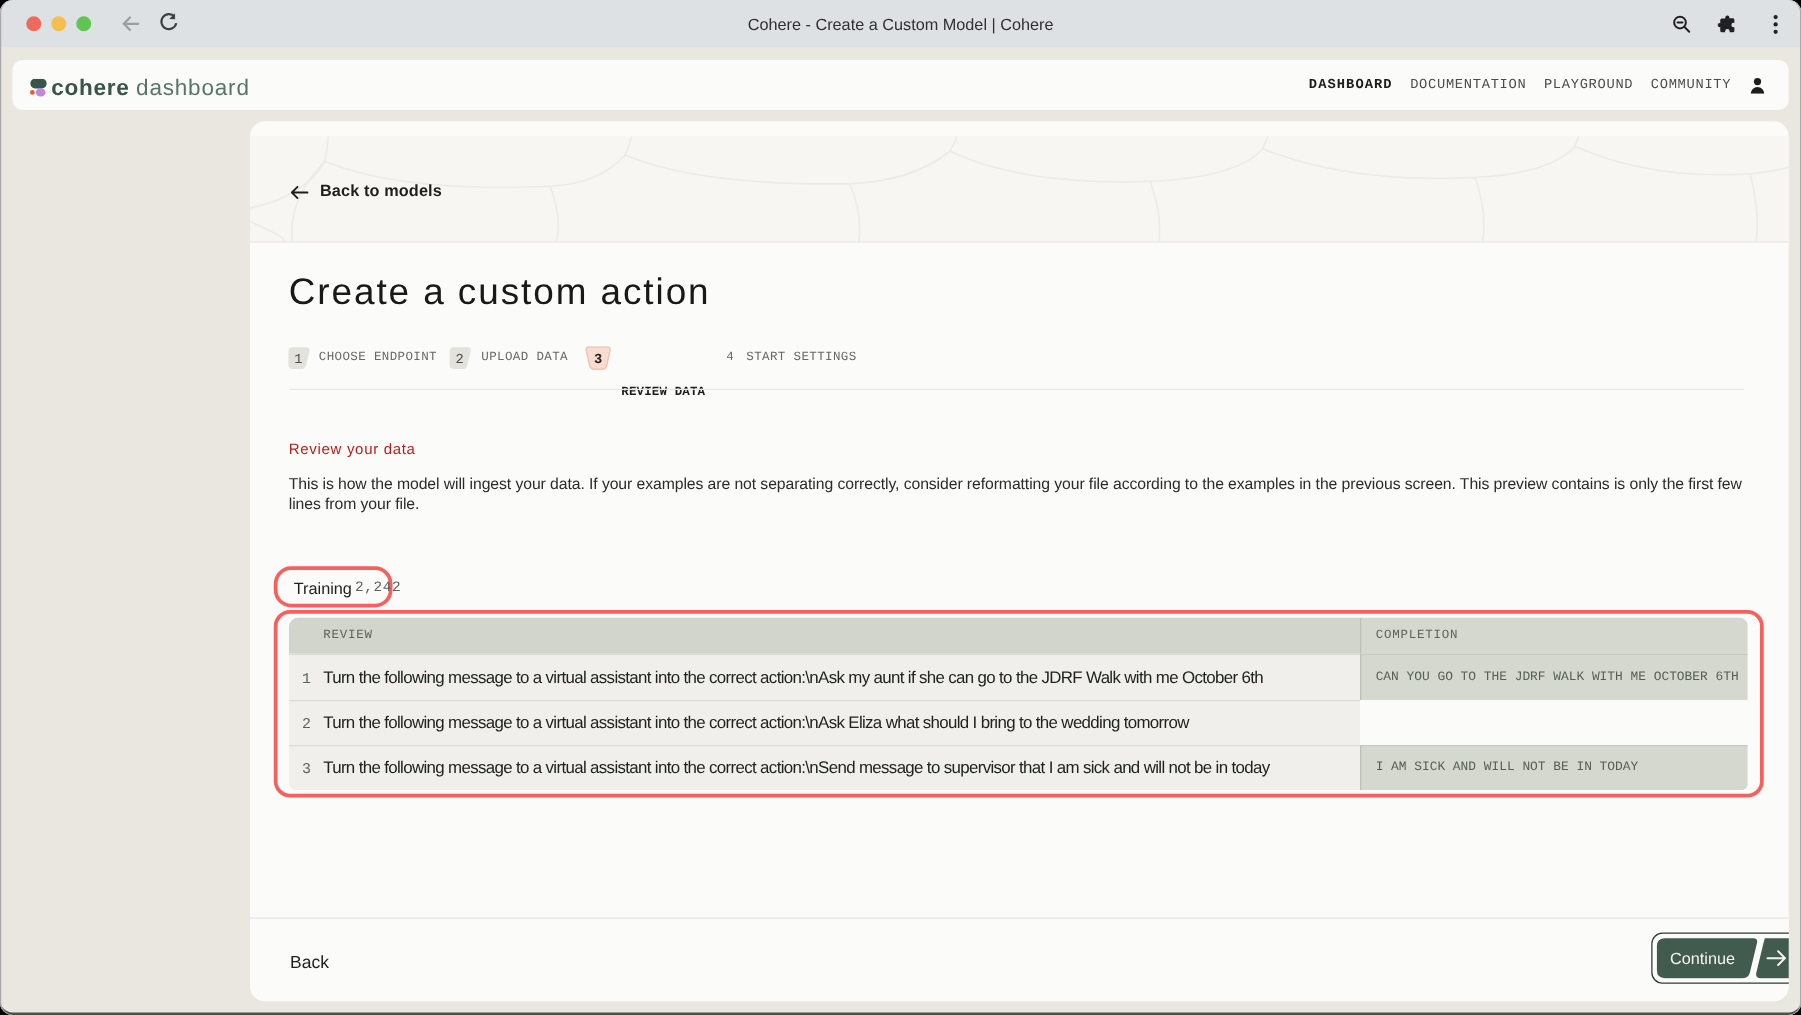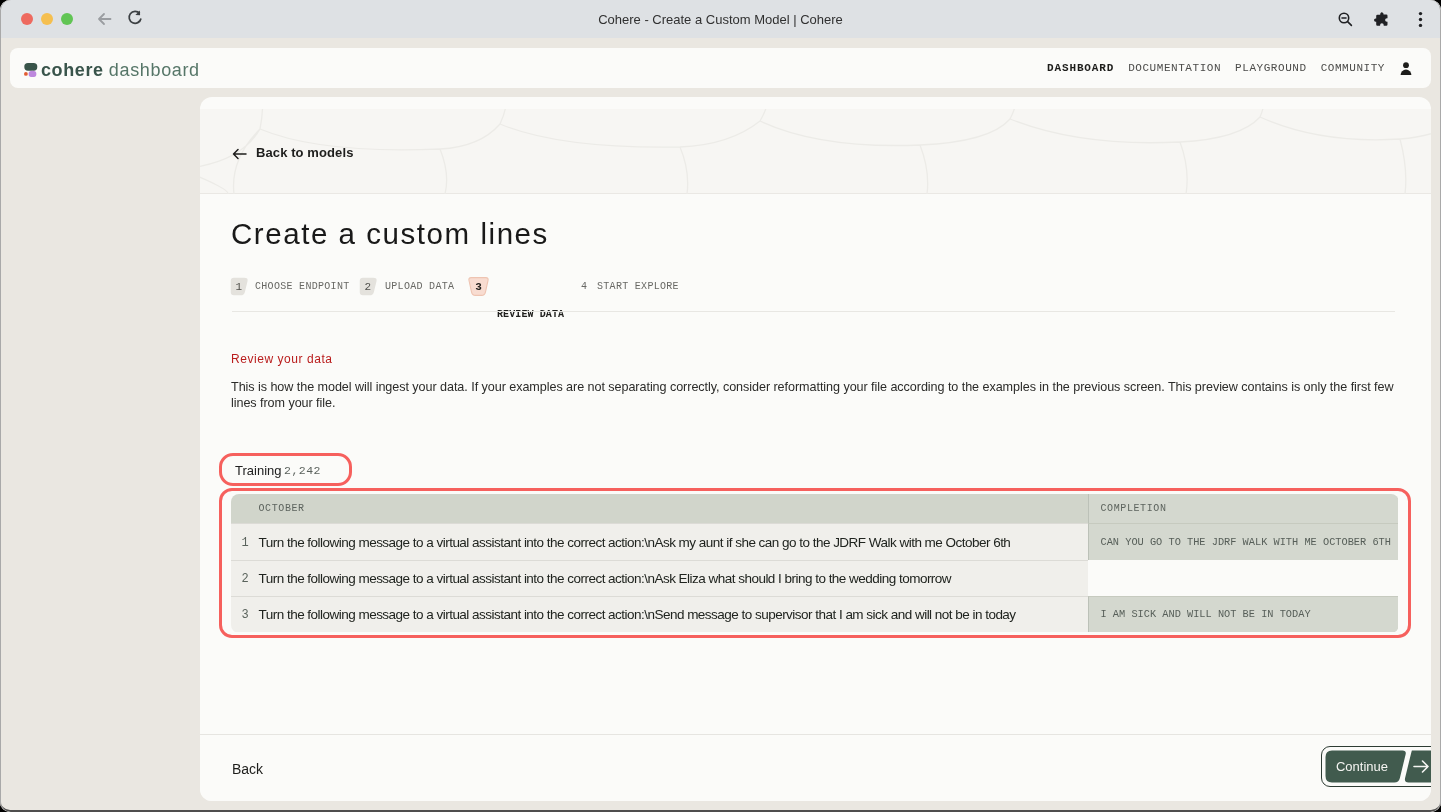--- a/index.html
+++ b/index.html
@@ -39,21 +39,21 @@
   .stepper .lbl.on { color:#1e1e1c; font-weight:bold; letter-spacing:.1px;margin-top:28px; }
   .stepper .b { position:absolute; top:0; }
   .divider { position:absolute; left:32px; width:1163px; height:1px; background:#e8e7e3; }
   h2 { position:absolute; left:31px; top:255px; font-size:12px; font-weight:500; color:#b91c1c; letter-spacing:.55px; }
   .para { position:absolute; left:31px; top:282px; font-size:12.6px; line-height:16px; color:#2b2b29; letter-spacing:-0.06px; }
 </style>
 </head>
 <body>
 <div class="window">
 <style>
-  .pill { position:absolute; left:19px; top:356px; width:133px; height:33px; border:3px solid #f6605d; border-radius:14px; background:#fbfbf9; }
+  .pill { position:absolute; left:19px; top:356px; width:95px; height:33px; border:3px solid #f6605d; border-radius:14px; background:#fbfbf9; }
   .pill .t1 { position:absolute; left:13px; top:7px; font-size:13px; color:#212121; }
   .pill .t2 { position:absolute; left:62px; top:8px; font-family:"Liberation Mono",monospace; font-size:11.5px; color:#5b625d; letter-spacing:.5px; }
   .redbox { position:absolute; left:19px; top:391px; width:1192px; height:150px; border:3px solid #f6605d; border-radius:13px; background:#fbfbf9; padding:2.5px 9.5px 2.5px 8.5px; }
   .tbl { width:100%; height:139px; border-radius:8px; overflow:hidden; position:relative; }
   .row { position:relative; width:100%; display:flex; }
   .c1 { width:857px; position:relative; }
   .c2 { width:310px; position:relative; background:#d4d8cf; }
   .hdr .c1 { background:#d1d5cb; }
   .hdr { height:29px; }
   .r1 { height:37px; }
@@ -117,52 +117,52 @@
     </div>
     <div class="card main">
       <div class="hero">
         <svg width="1231" height="85" viewBox="0 0 1231 85" fill="none" stroke="#ecebe7" stroke-width="1.3" style="position:absolute;left:0;top:0">
           <path d="M-20 60 Q40 55 60 20 Q65 -5 60 -20 M60 20 Q120 45 240 40 Q280 38 300 15 Q308 -2 306 -15 M300 15 Q360 40 480 38 Q530 36 560 12 Q570 -5 568 -18 M240 40 Q250 65 245 85 M480 38 Q490 62 487 85 M560 12 Q620 40 720 36 Q790 33 810 10 Q818 -5 816 -18 M720 36 Q730 62 727 85 M810 10 Q880 38 980 33 Q1040 30 1060 8 Q1066 -6 1064 -18 M980 33 Q990 60 986 85 M1060 8 Q1120 35 1200 30 Q1240 27 1260 10 M1200 30 Q1208 60 1205 85 M-20 60 Q30 80 28 85 M60 20 Q30 50 34 85"></path>
         </svg>
         <div class="backlink"><svg width="15" height="12" viewBox="0 0 15 12" fill="none" stroke="#1e1e1c" stroke-width="1.5" stroke-linecap="round" stroke-linejoin="round">
               <path d="M14 6 H1.5 M6 1.5 L1.5 6 L6 10.5"></path>
             </svg>Back to models</div>
       </div>
-      <h1>Create a custom lines</h1>
+      <h1>Create a custom action</h1>
       <div class="stepper">
         <svg class="b" style="left:30px" width="19" height="19" viewBox="0 0 19 19">
             <path d="M4 0.75 H14.2 Q18.4 0.75 17.5 4.2 L14.9 14.9 Q14.1 18.25 10.6 18.25 H4 Q0.75 18.25 0.75 15 V4 Q0.75 0.75 4 0.75 Z" fill="#e4e2dd"></path>
             <text x="8.7" y="13.4" text-anchor="middle" font-family="Liberation Mono" font-size="11" fill="#4e4e4a">1</text>
           </svg>
         <span class="lbl" style="left:55px">CHOOSE ENDPOINT</span>
         <svg class="b" style="left:159px" width="19" height="19" viewBox="0 0 19 19">
             <path d="M4 0.75 H14.2 Q18.4 0.75 17.5 4.2 L14.9 14.9 Q14.1 18.25 10.6 18.25 H4 Q0.75 18.25 0.75 15 V4 Q0.75 0.75 4 0.75 Z" fill="#e4e2dd"></path>
             <text x="8.7" y="13.4" text-anchor="middle" font-family="Liberation Mono" font-size="11" fill="#4e4e4a">2</text>
           </svg>
         <span class="lbl" style="left:185px">UPLOAD DATA</span>
         <svg class="b" style="left:268px" width="21" height="19" viewBox="0 0 21 19">
             <path d="M3.2 0.6 H17.8 Q20.7 0.6 20 3.5 L17.5 14.8 Q16.8 18.4 13.6 18.4 H7.4 Q4.2 18.4 3.5 14.8 L1 3.5 Q0.3 0.6 3.2 0.6 Z" fill="#f8dcd1" stroke="#eec4b2" stroke-width="1.1"></path>
             <text x="10.5" y="13.4" text-anchor="middle" font-family="Liberation Mono" font-size="11" font-weight="bold" fill="#26221f">3</text>
           </svg>
         <span class="lbl on" style="left:297px">REVIEW DATA</span>
         <span class="lbl" style="left:381px; letter-spacing:0">4</span>
-        <span class="lbl" style="left:397px">START EXPLORE</span>
+        <span class="lbl" style="left:397px">START SETTINGS</span>
       </div>
       <div class="divider" style="top:214px"></div>
       <h2>Review your data</h2>
       <div class="para">This is how the model will ingest your data. If your examples are not separating correctly, consider reformatting your file according to the examples in the previous screen. This preview contains is only the first few<br>lines from your file.</div>
       <div class="pill">
           <span class="t1">Training</span>
           <span class="t2">2,242</span>
         </div>
       <div class="redbox">
         <div class="tbl">
           <div class="row hdr">
               <div class="c1">
-                <span class="collab" style="left:28px">OCTOBER</span>
+                <span class="collab" style="left:28px">REVIEW</span>
               </div>
               <div class="c2">
                 <span class="collab" style="left:12px">COMPLETION</span>
               </div>
             </div>
           <div class="row dat r1">
               <div class="c1">
                 <span class="num">1</span>
                 <span class="ptxt">Turn the following message to a virtual assistant into the correct action:\nAsk my aunt if she can go to the JDRF Walk with me October 6th</span>
               </div>

